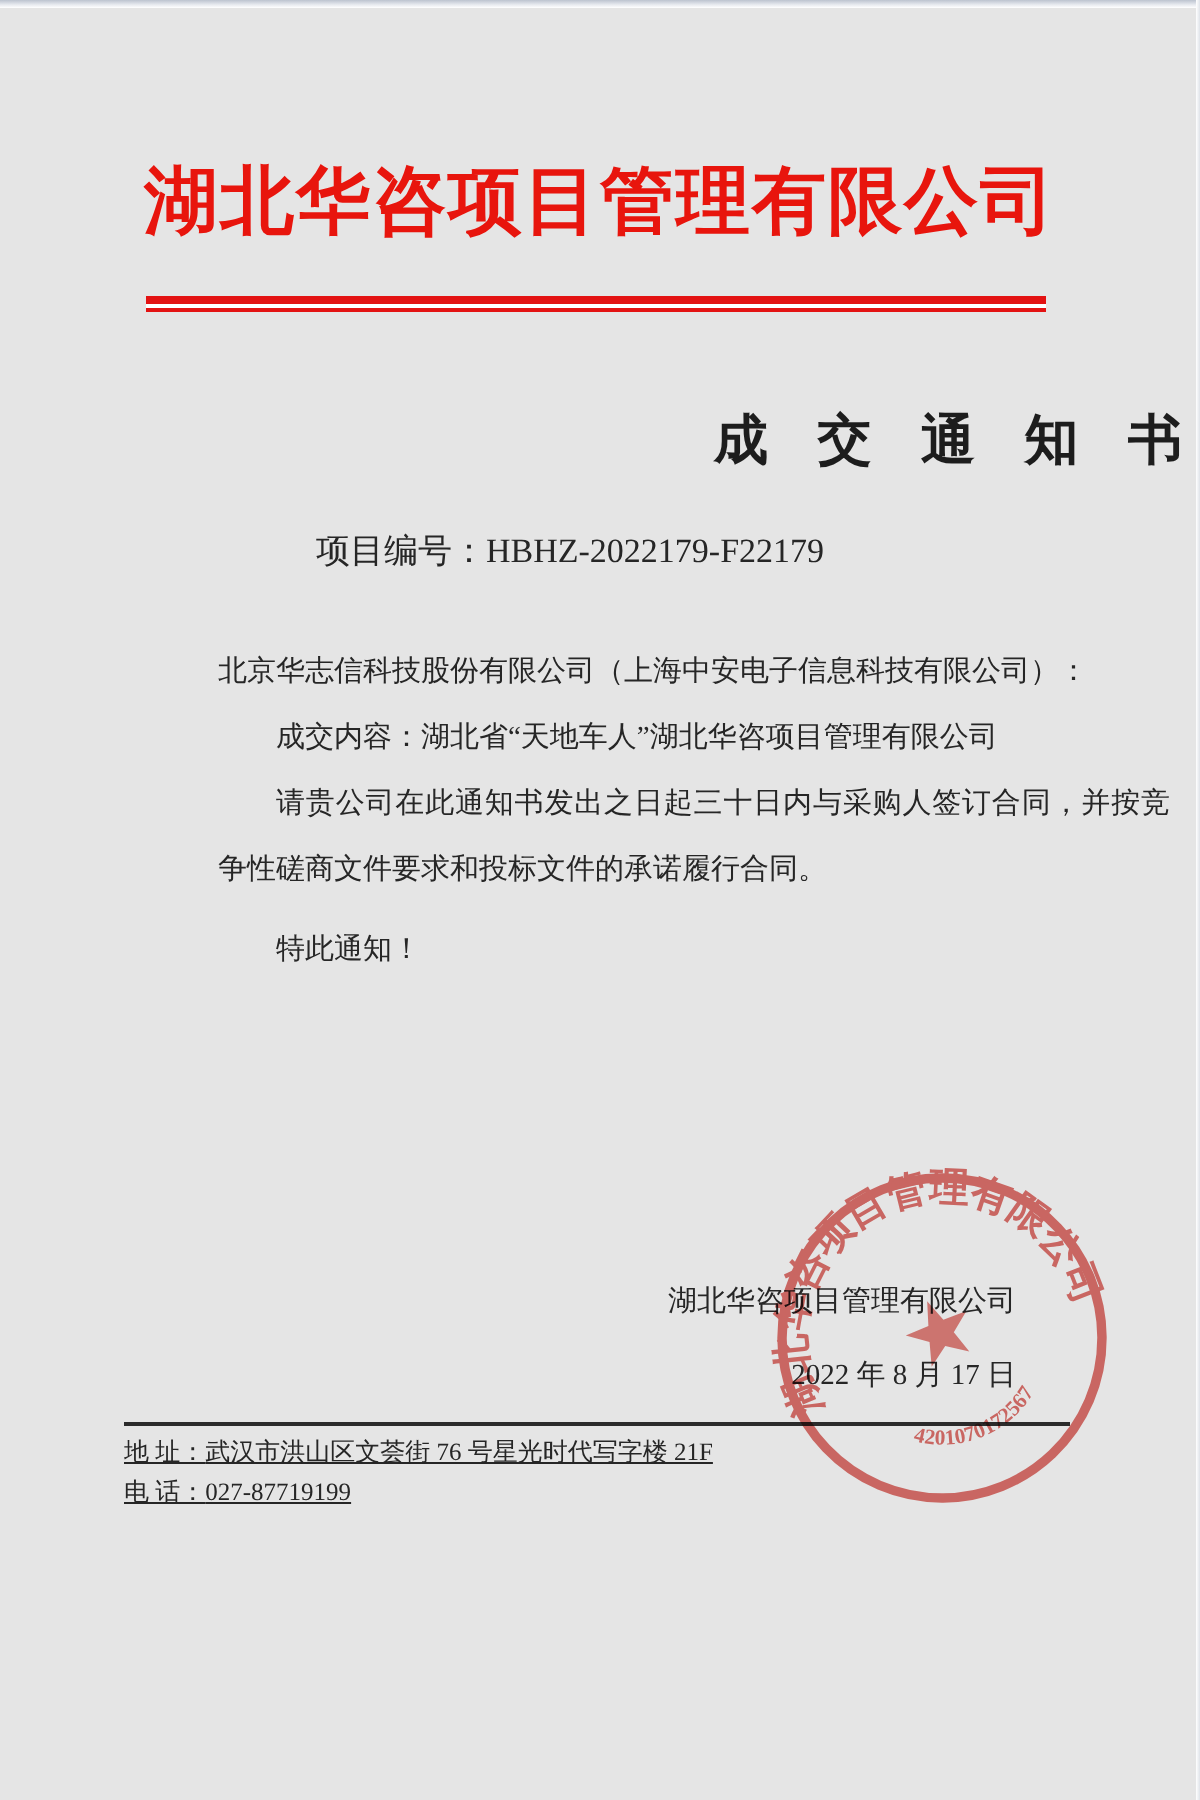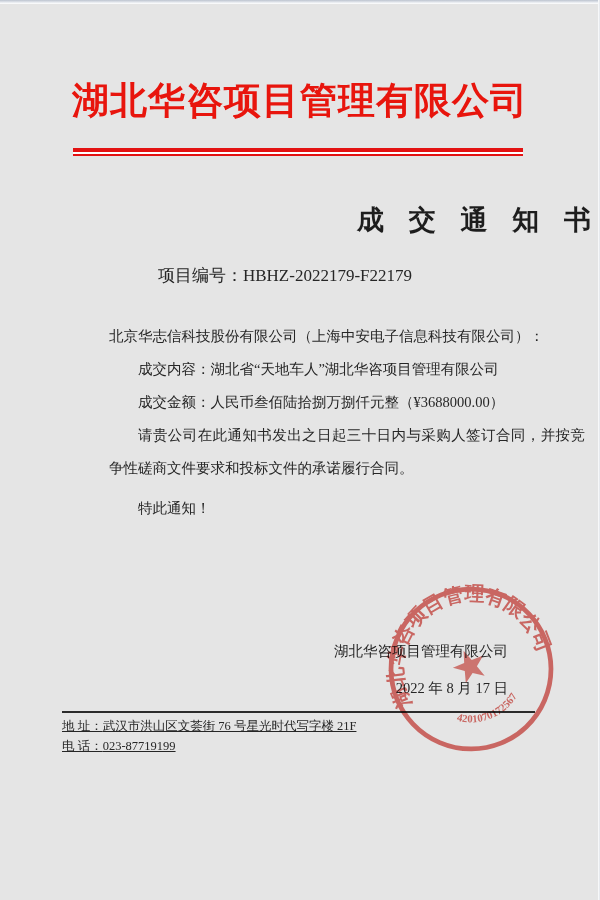--- a/index.html
+++ b/index.html
@@ -115,37 +115,36 @@
 
   <div class="meta">
     <div>
       <span>项目编号：</span><span>HBHZ-2022179-F22179</span>
     </div>
   </div>
 
   <div class="body-text">
     <p class="salutation">北京华志信科技股份有限公司（上海中安电子信息科技有限公司）：</p>
     <p>成交内容：湖北省“天地车人”湖北华咨项目管理有限公司</p>
-    <p>成交金额：人民币叁佰陆拾捌万捌仟元整（¥3688000.00）</p>
     <p>请贵公司在此通知书发出之日起三十日内与采购人签订合同，并按竞争性磋商文件要求和投标文件的承诺履行合同。</p>
     <p class="closing">特此通知！</p>
   </div>
 
   <div class="signature">
     <div class="sig-company">湖北华咨项目管理有限公司</div>
     <div class="sig-date">2022 年 8 月 17 日</div>
   </div>
 
   <div class="footer-rule"></div>
   <div class="footer">
     <div>
       <span>地 址：</span><span>武汉市洪山区文荟街 76 号星光时代写字楼 21F</span>
     </div>
     <div>
-      <span>电 话：</span><span>023-87719199</span>
+      <span>电 话：</span><span>027-87719199</span>
     </div>
   </div>
 
   <div class="stamp">
     <svg viewBox="0 0 200 200">
       <circle class="seal-ring" cx="100" cy="100" r="93"></circle>
       <path id="seal-arc-top" d="M 34.5,145.9 A 80,80 0 1 1 165.5,145.9" fill="none"></path>
       <path id="seal-arc-bottom" d="M 51.1,138.2 A 62,62 0 0 0 148.9,138.2" fill="none"></path>
       <text class="seal-text" font-size="23">
         <textPath href="#seal-arc-top" startOffset="50%" text-anchor="middle">湖北华咨项目管理有限公司</textPath>

